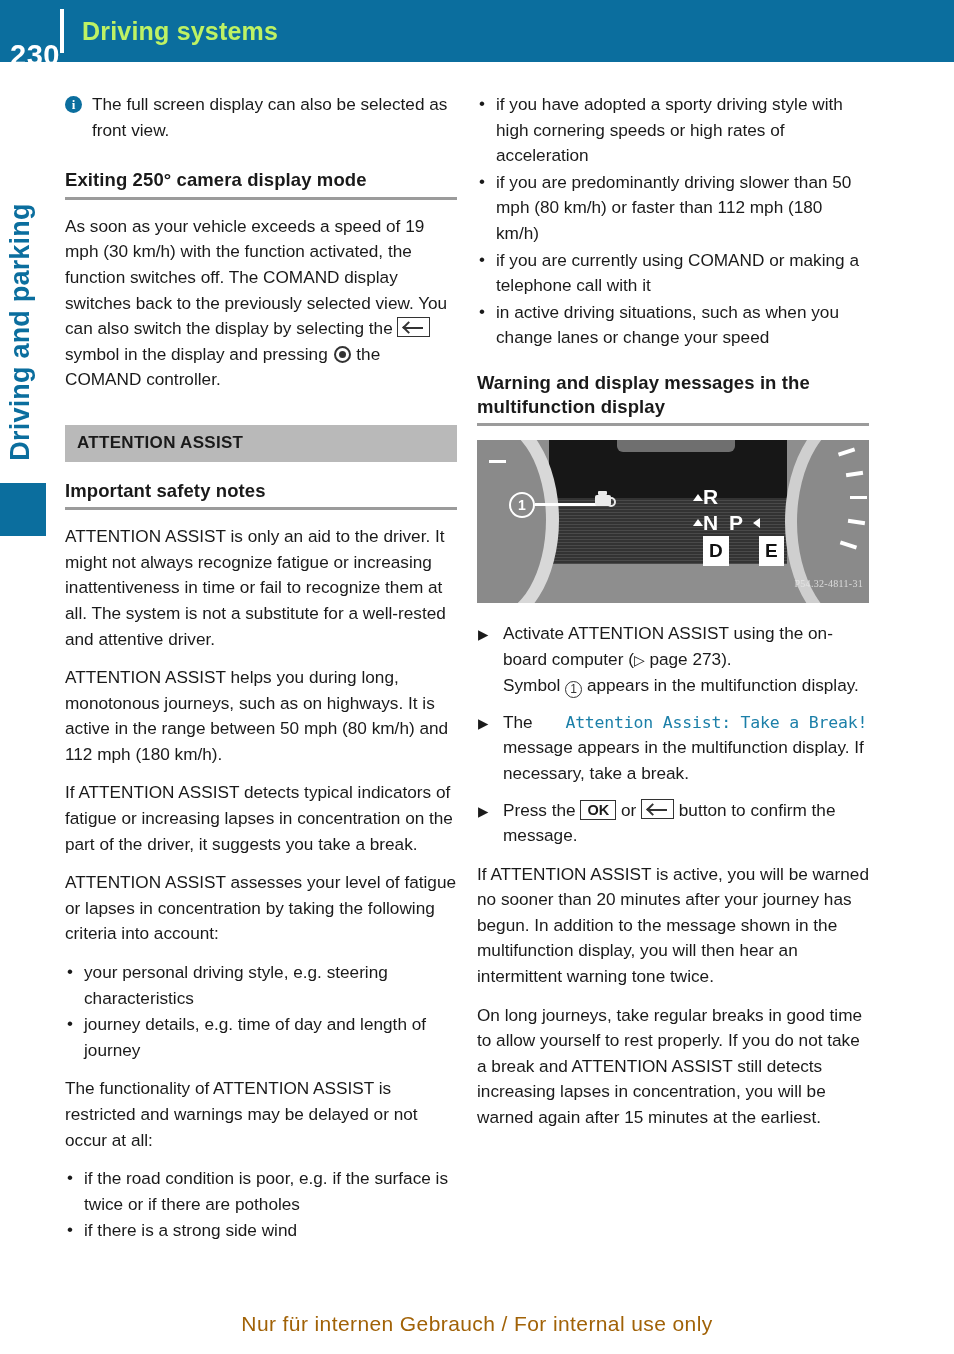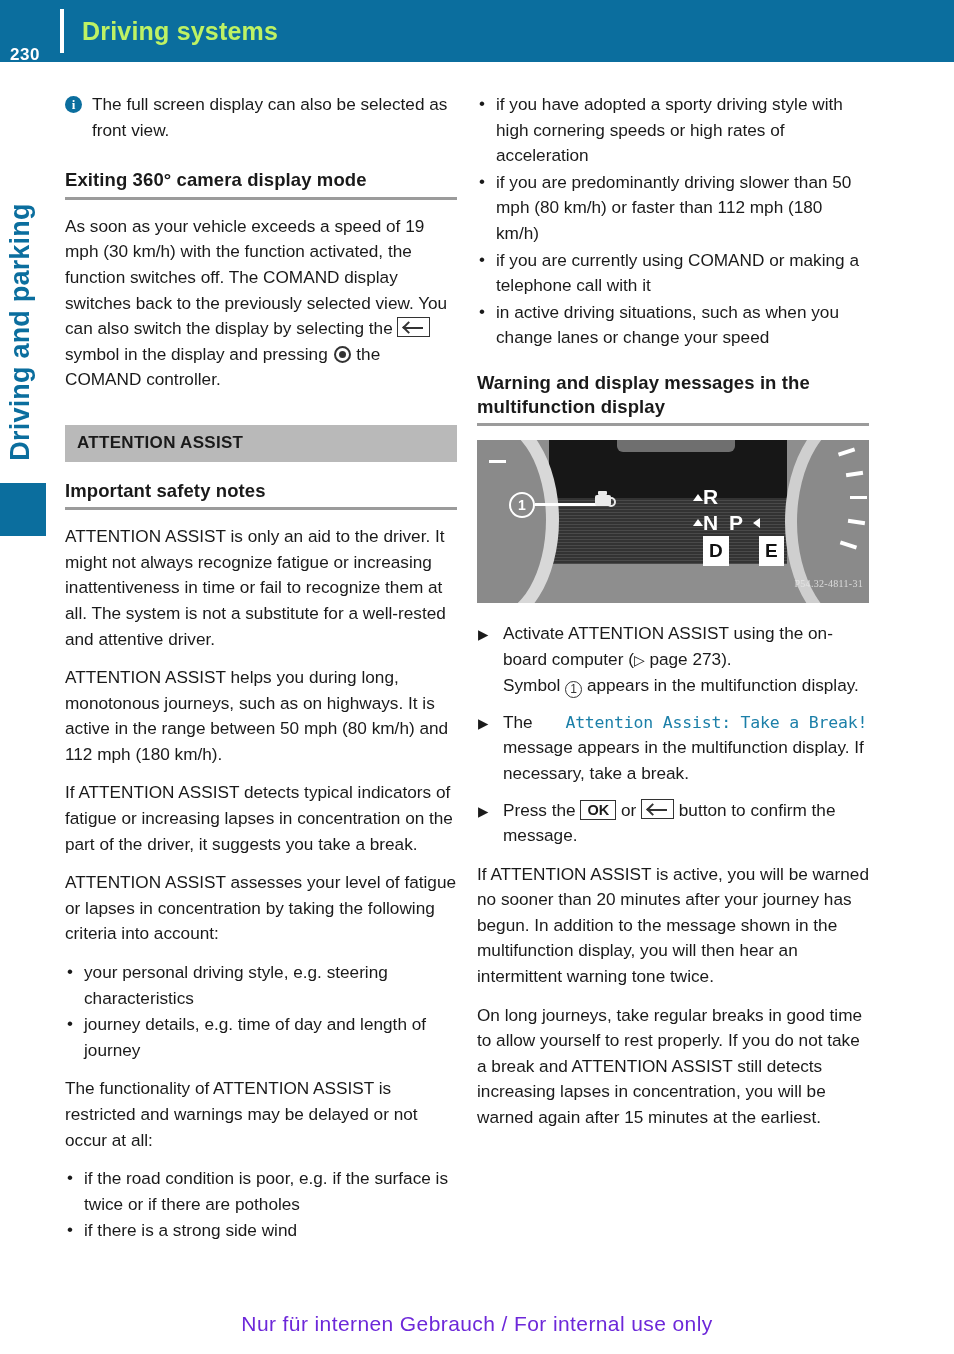--- a/index.html
+++ b/index.html
@@ -14,21 +14,21 @@
   }
 
   
   .header {
     position: absolute; left: 0; top: 0; width: 954px; height: 62px;
     background: #0b6e9e;
     display: flex; align-items: center;
   }
   .header-pageno {
     width: 56px; text-align: left; padding-left: 10px;
-    color: #ffffff; font-size: 17px; font-weight: 700;
+    color: #ffffff; font-size: 29px; font-weight: 700;
     letter-spacing: .5px;
     font-family: "Liberation Sans", sans-serif;
     margin-top: 48px;
   }
   .header-divider {
     width: 4px; height: 44px; background: #ffffff; margin-left: 4px; margin-right: 18px;
   }
   .header-title {
     color: #bef264; font-size: 25px; font-weight: 700; letter-spacing: .2px;
   }
@@ -252,21 +252,21 @@
     position: absolute; right: 6px; bottom: 6px;
     color: #e8e8e8; font-size: 10px; letter-spacing: .3px;
     font-family: Liberation Serif, serif; z-index: 5;
     opacity: .85;
   }
 
   
   .footer {
     position: absolute; left: 0; bottom: 18px; width: 954px;
     text-align: center;
-    color: #6d28d9; font-size: 21px; letter-spacing: .4px;
+    color: #a16207; font-size: 21px; letter-spacing: .4px;
     font-family: "Liberation Sans", sans-serif;
   }
 </style>
 </head>
 <body>
 
 <div class="header">
   <div class="header-pageno">230</div>
   <div class="header-divider"></div>
   <div class="header-title">Driving systems</div>
@@ -275,21 +275,21 @@
 <div class="side-tab"></div>
 <div class="side-label">Driving and parking</div>
 
 <div class="col col-left">
 
   <div class="note">
     <span class="i-icon">i</span>
     <span>The full screen display can also be selected as front view.</span>
   </div>
 
-  <h3 class="sub">Exiting 360° camera display mode</h3>
+  <h3 class="sub">Exiting 250° camera display mode</h3>
   <hr class="rule">
 
   <p>
     <span>As soon as your vehicle exceeds a speed of 19 mph (30 km/h) with the function activated, the function switches off. The COMAND display switches back to the previously selected view. You can also switch the display by selecting the</span>
     <span class="back-box"></span>
     <span>symbol in the display and pressing</span>
     <span class="ctrl-glyph"></span>
     <span>the COMAND controller.</span>
   </p>
 

